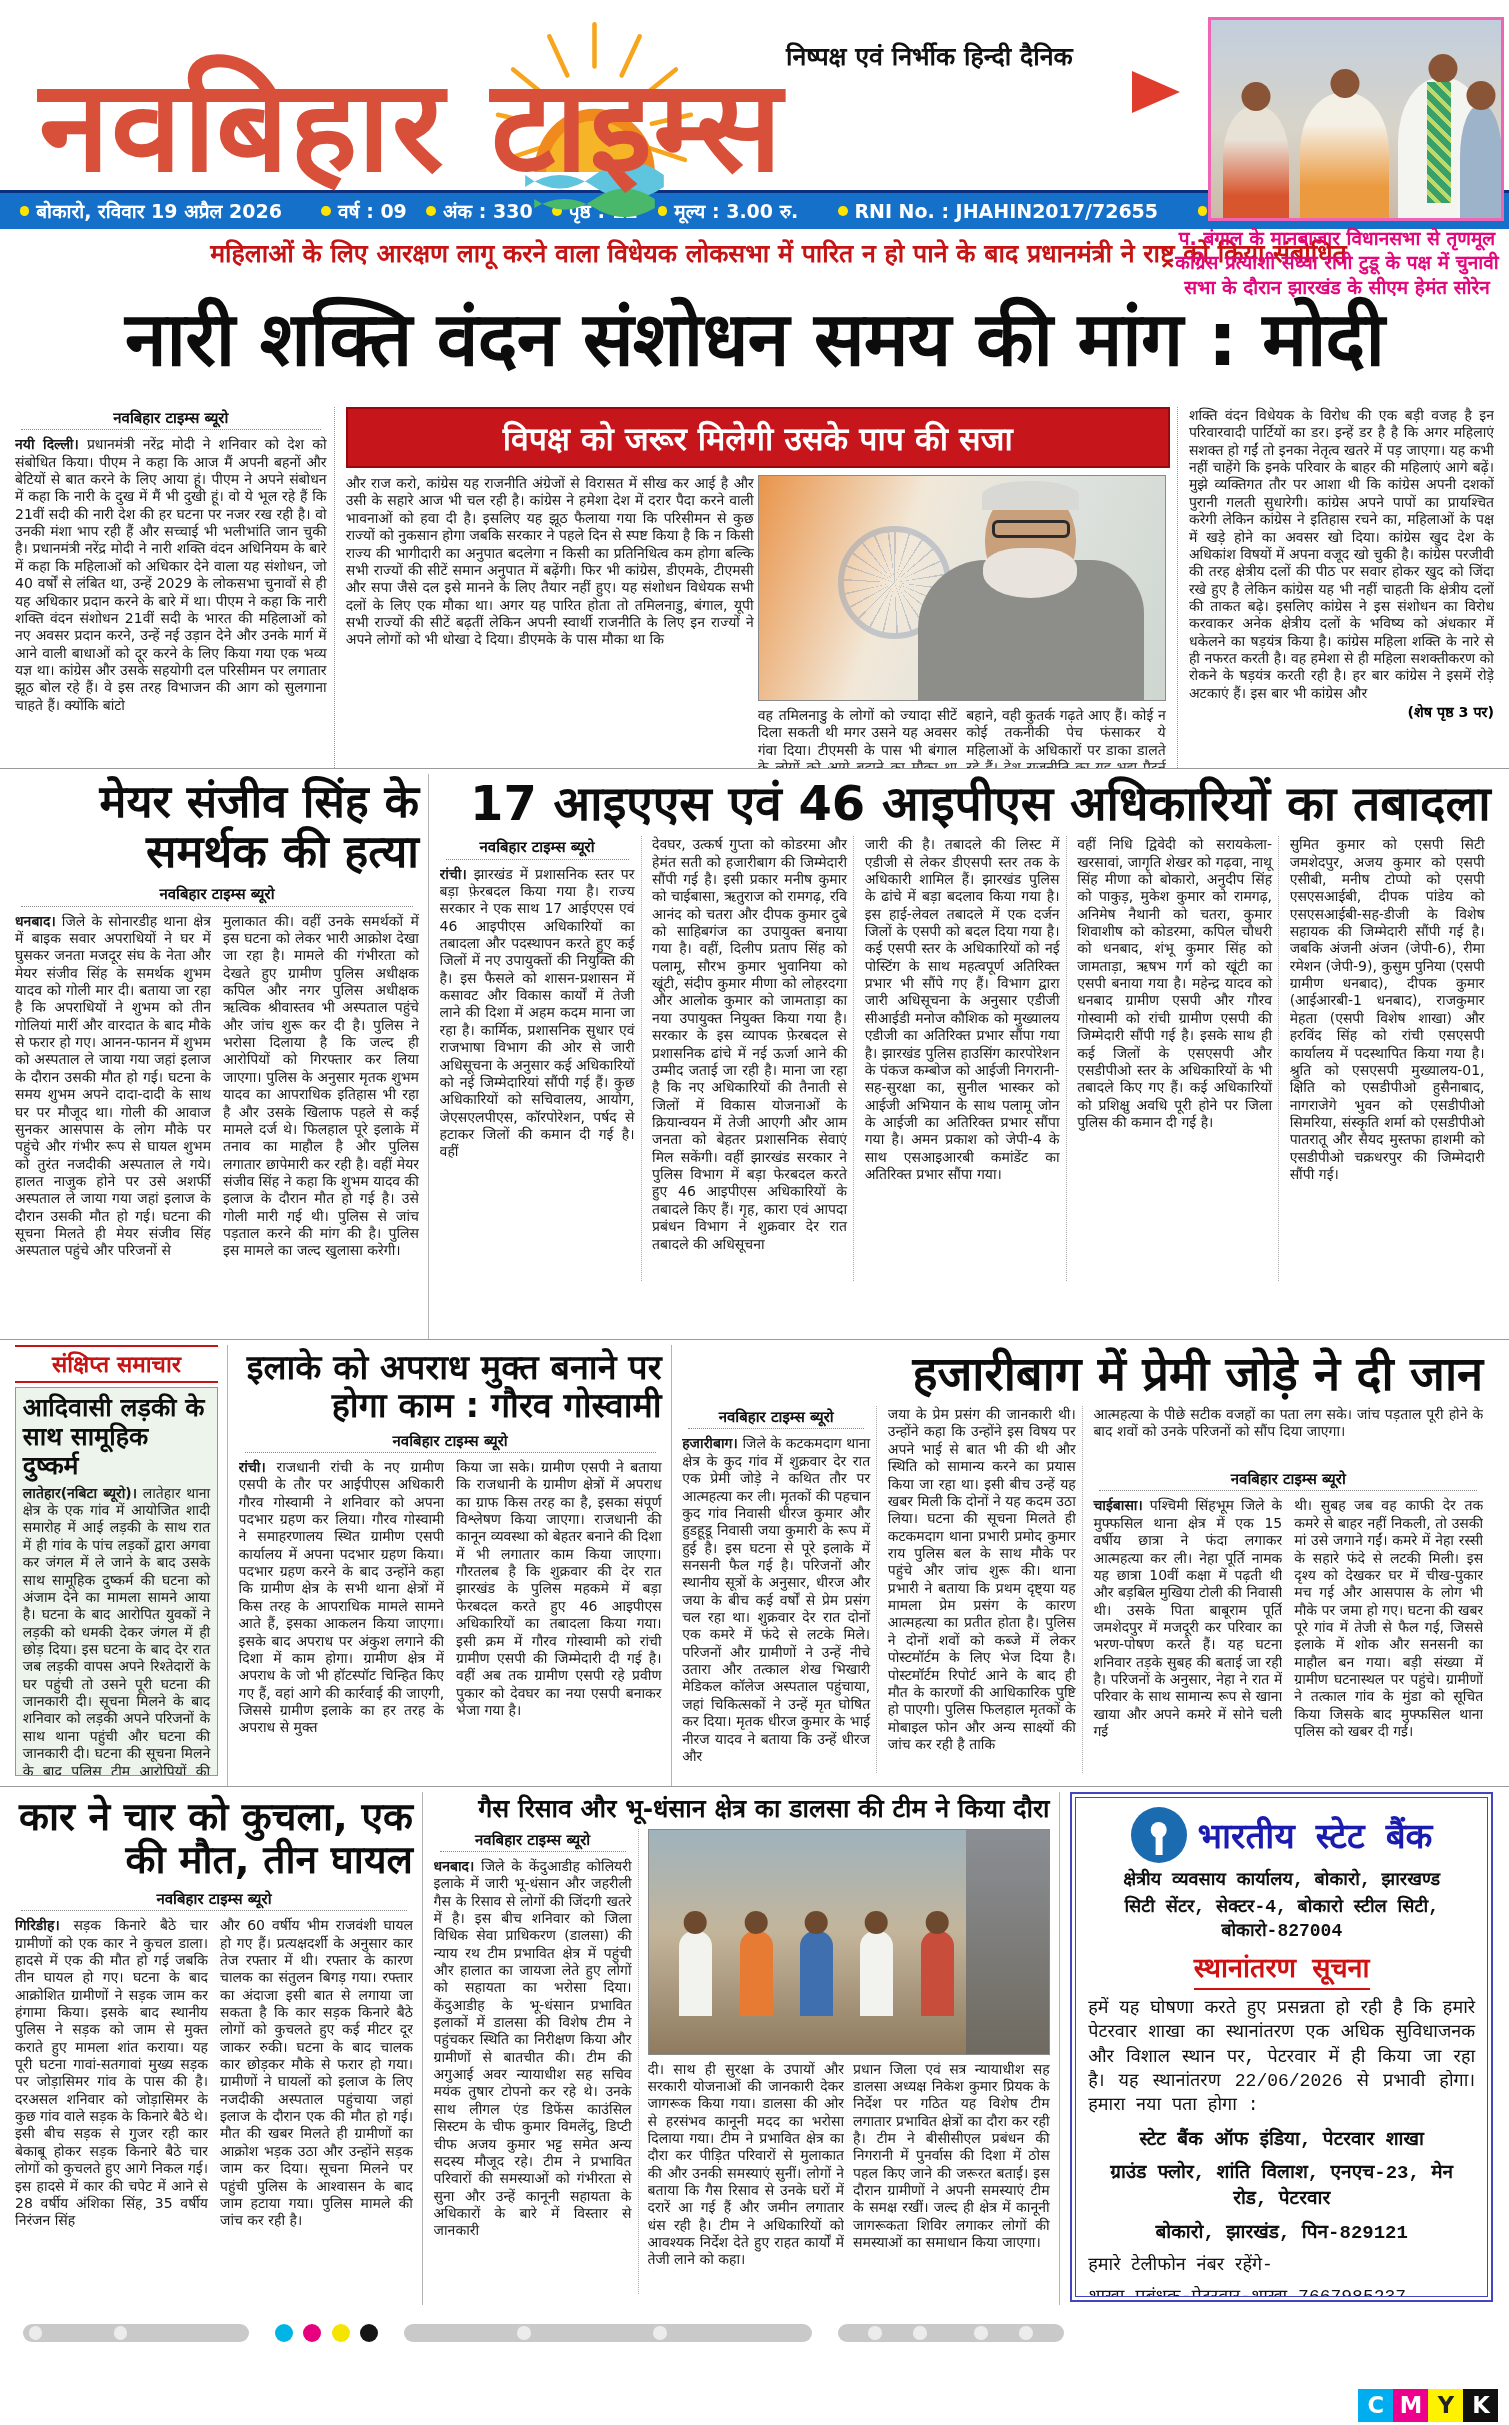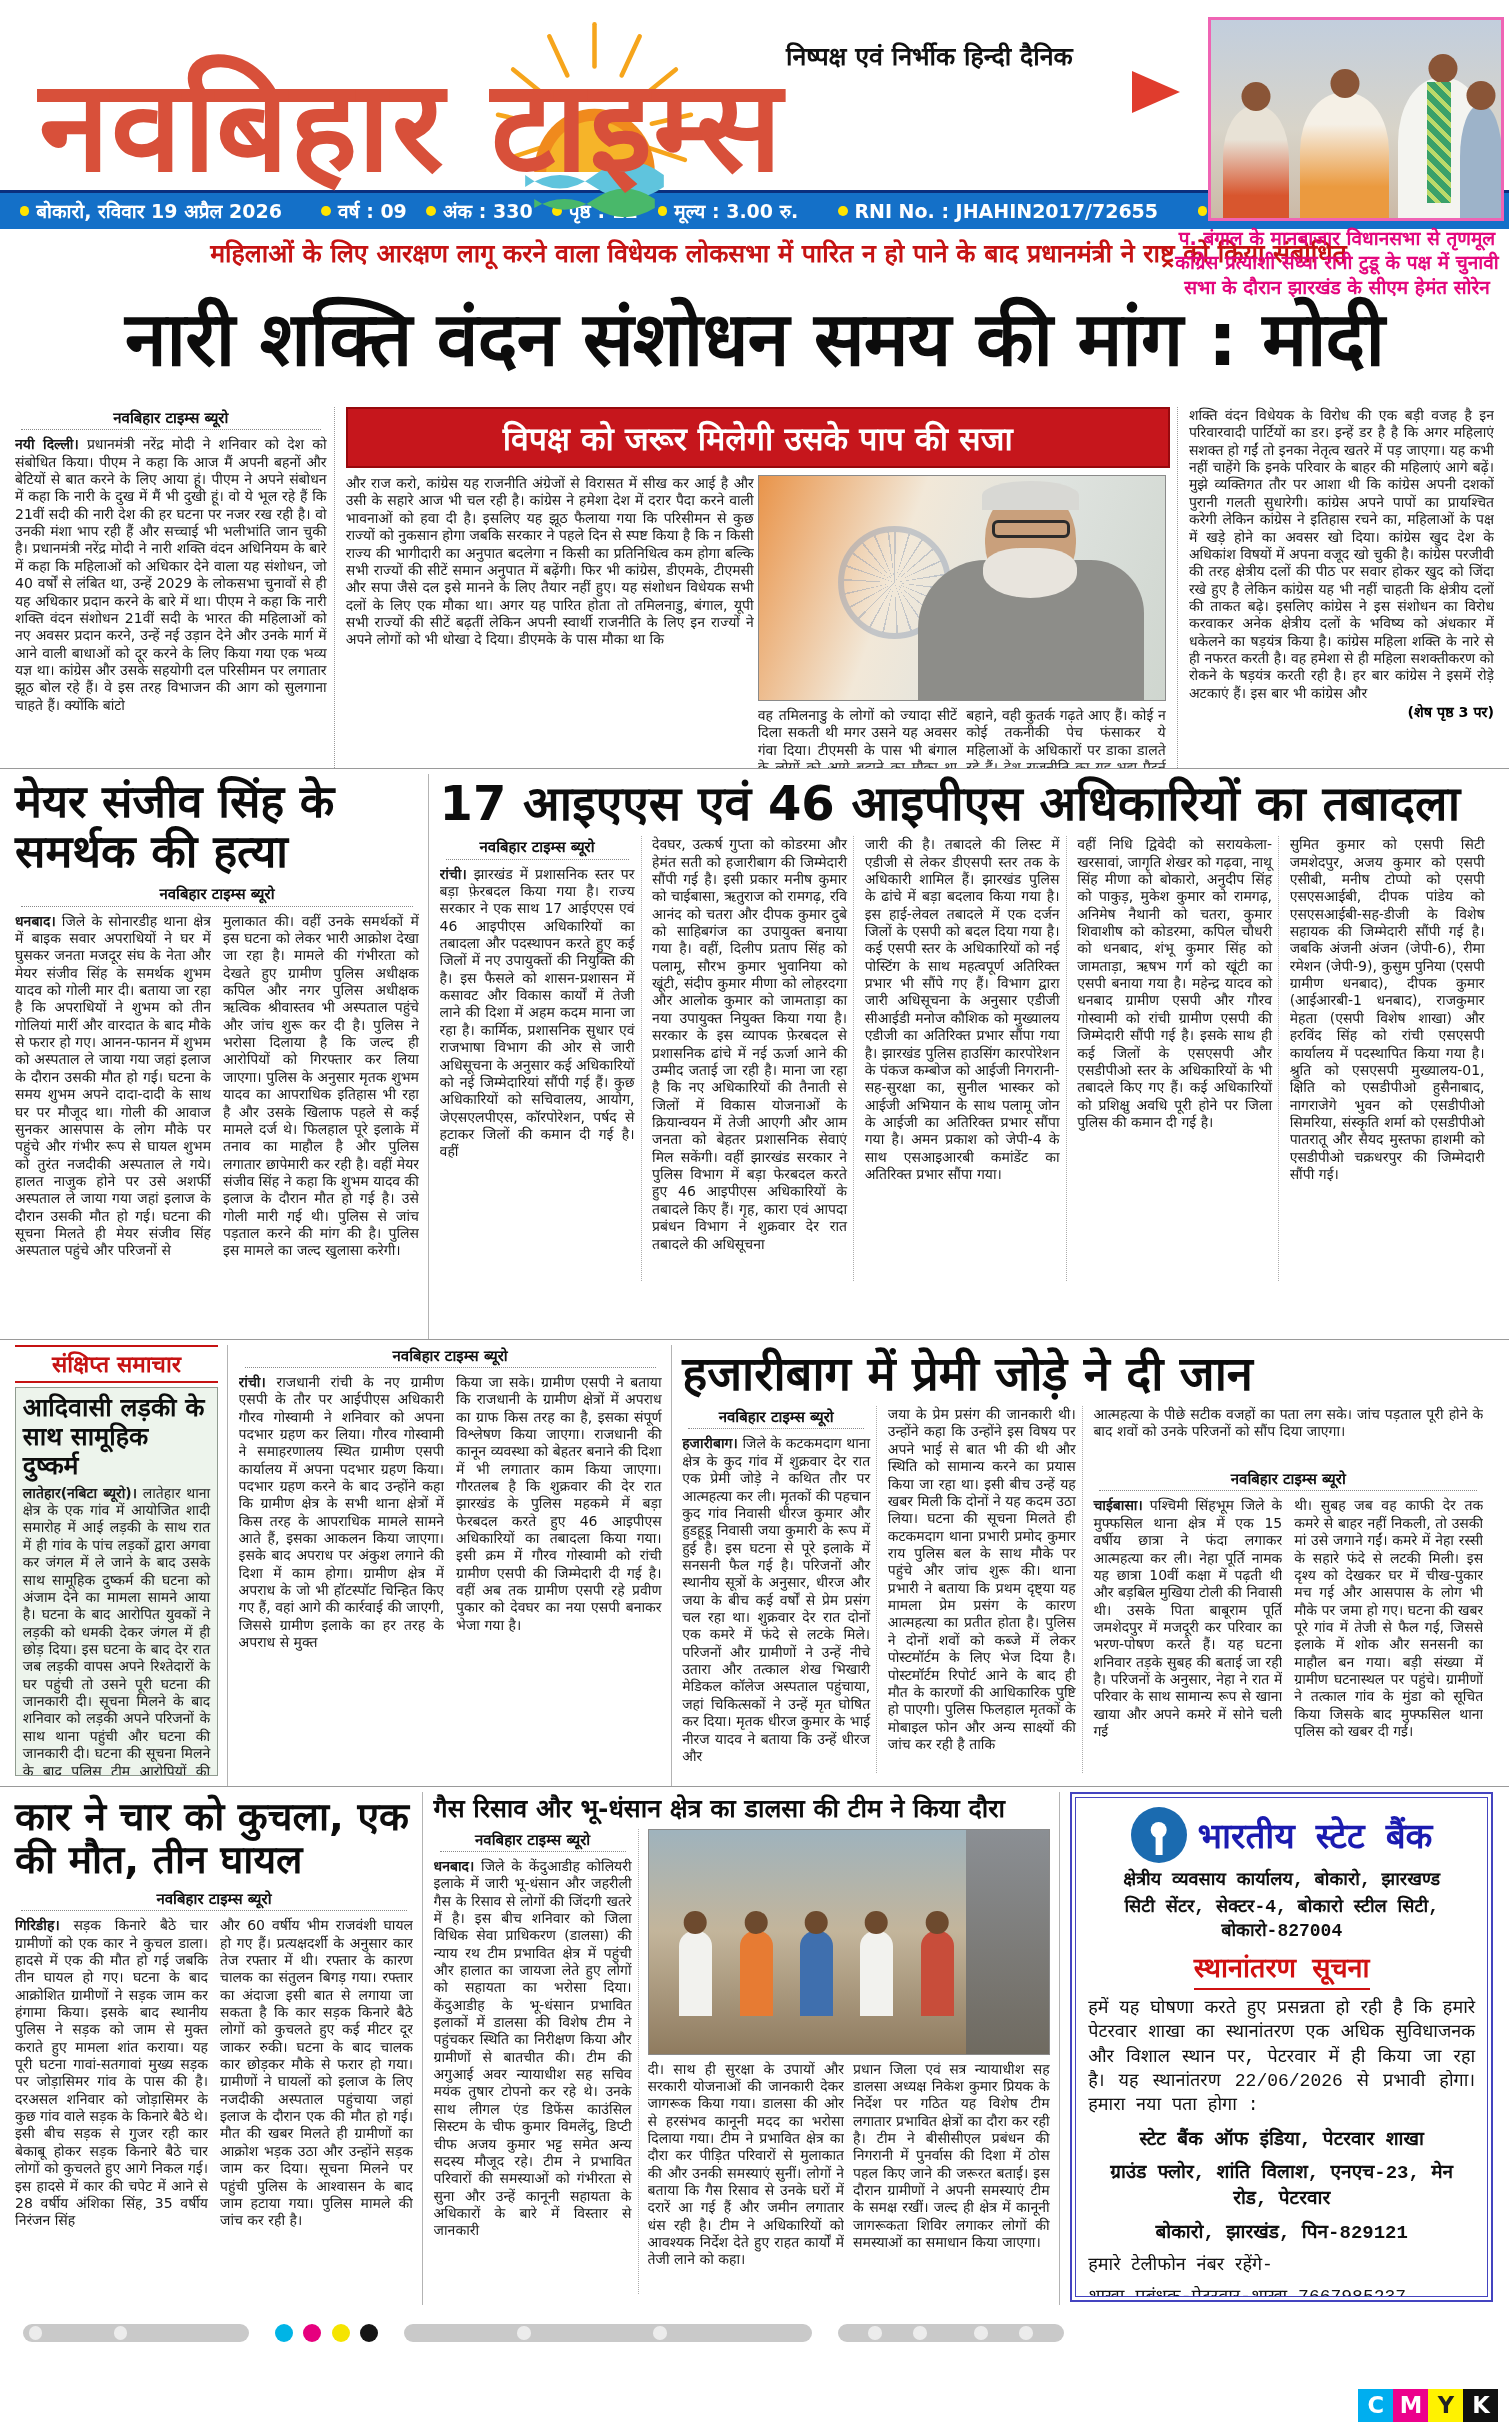--- a/index.html
+++ b/index.html
@@ -49,21 +49,21 @@
   .modi-hair { position:absolute; right:86px; top:4.5px; width:97px; height:29px; background:#d8d8d4; border-radius:50% 50% 0 0; }
   .modi-glasses { position:absolute; right:95px; top:44px; width:78px; height:18px; border:3.8px solid #2b2b2b; border-radius:6px; }
   .modi-beard { position:absolute; right:88px; top:72px; width:94px; height:50px; background:#e8e4dd; border-radius:40% 40% 50% 50%; }
   .under-cols { display:flex; gap:9px; margin-top:6px; height:115px; overflow:hidden; }
   .under-cols > div { flex:1; overflow:hidden; }
   .l-col5 { width:306px; overflow:hidden; }
   .continued { text-align:right; font-weight:bold; font-size:14.3px; }
 
   
   .row { display:flex; gap:10.6px; padding:4.5px 15px 0; border-top:0.8px solid #9a9a9a; }
-  h2.head { font-weight:bold; color:#0d0d0d; text-align:left; line-height:1.12; margin:3px 0 6px; }
+  h2.head { font-weight:bold; color:#0d0d0d; text-align:right; line-height:1.12; margin:3px 0 6px; }
   .cols2 { display:flex; gap:12px; }
   .cols2 > div { flex:1; overflow:hidden; }
   .vsep { border-right:0.8px solid #b3b3b3; padding-right:9px; }
 
   
   .row2 { height:571px; }
   .mayor { width:414px; }
   .mayor h2 { font-size:45px; }
   .mayor .cols2 { height:414px; }
   .transfer { width:1051px; }
@@ -275,20 +275,21 @@
 
   <div class="row row3">
     <div class="briefs vsep">
       <div class="briefs-title">संक्षिप्त समाचार</div>
       <div class="briefs-box">
         <h3>आदिवासी लड़की के साथ सामूहिक दुष्कर्म</h3>
         <p class="body-text"><b class="dl">लातेहार(नबिटा ब्यूरो)।</b> <span>लातेहार थाना क्षेत्र के एक गांव में आयोजित शादी समारोह में आई लड़की के साथ रात में ही गांव के पांच लड़कों द्वारा अगवा कर जंगल में ले जाने के बाद उसके साथ सामूहिक दुष्कर्म की घटना को अंजाम देने का मामला सामने आया है। घटना के बाद आरोपित युवकों ने लड़की को धमकी देकर जंगल में ही छोड़ दिया। इस घटना के बाद देर रात जब लड़की वापस अपने रिश्तेदारों के घर पहुंची तो उसने पूरी घटना की जानकारी दी। सूचना मिलने के बाद शनिवार को लड़की अपने परिजनों के साथ थाना पहुंची और घटना की जानकारी दी। घटना की सूचना मिलने के बाद पुलिस टीम आरोपियों की गिरफ्तारी के लिए छापेमारी आरंभ कर दिया है।</span></p>
       </div>
     </div>
     <div class="crimefree vsep">
+      <h2 class="head">इलाके को अपराध मुक्त बनाने पर होगा काम : गौरव गोस्वामी</h2>
       <div class="byline">नवबिहार टाइम्स ब्यूरो</div>
       <div class="cols2">
         <div class="body-text"><b class="dl">रांची।</b> <span>राजधानी रांची के नए ग्रामीण एसपी के तौर पर आईपीएस अधिकारी गौरव गोस्वामी ने शनिवार को अपना पदभार ग्रहण कर लिया। गौरव गोस्वामी ने समाहरणालय स्थित ग्रामीण एसपी कार्यालय में अपना पदभार ग्रहण किया। पदभार ग्रहण करने के बाद उन्होंने कहा कि ग्रामीण क्षेत्र के सभी थाना क्षेत्रों में किस तरह के आपराधिक मामले सामने आते हैं, इसका आकलन किया जाएगा। इसके बाद अपराध पर अंकुश लगाने की दिशा में काम होगा। ग्रामीण क्षेत्र में अपराध के जो भी हॉटस्पॉट चिन्हित किए गए हैं, वहां आगे की कार्रवाई की जाएगी, जिससे ग्रामीण इलाके का हर तरह के अपराध से मुक्त</span></div>
         <div class="body-text">किया जा सके। ग्रामीण एसपी ने बताया कि राजधानी के ग्रामीण क्षेत्रों में अपराध का ग्राफ किस तरह का है, इसका संपूर्ण विश्लेषण किया जाएगा। राजधानी की कानून व्यवस्था को बेहतर बनाने की दिशा में भी लगातार काम किया जाएगा। गौरतलब है कि शुक्रवार की देर रात झारखंड के पुलिस महकमे में बड़ा फेरबदल करते हुए 46 आइपीएस अधिकारियों का तबादला किया गया। इसी क्रम में गौरव गोस्वामी को रांची ग्रामीण एसपी की जिम्मेदारी दी गई है। वहीं अब तक ग्रामीण एसपी रहे प्रवीण पुकार को देवघर का नया एसपी बनाकर भेजा गया है।</div>
       </div>
     </div>
     <div class="lovers">
       <h2 class="head">हजारीबाग में प्रेमी जोड़े ने दी जान</h2>
       <div class="lovers-body">
         <div class="lv-col">

